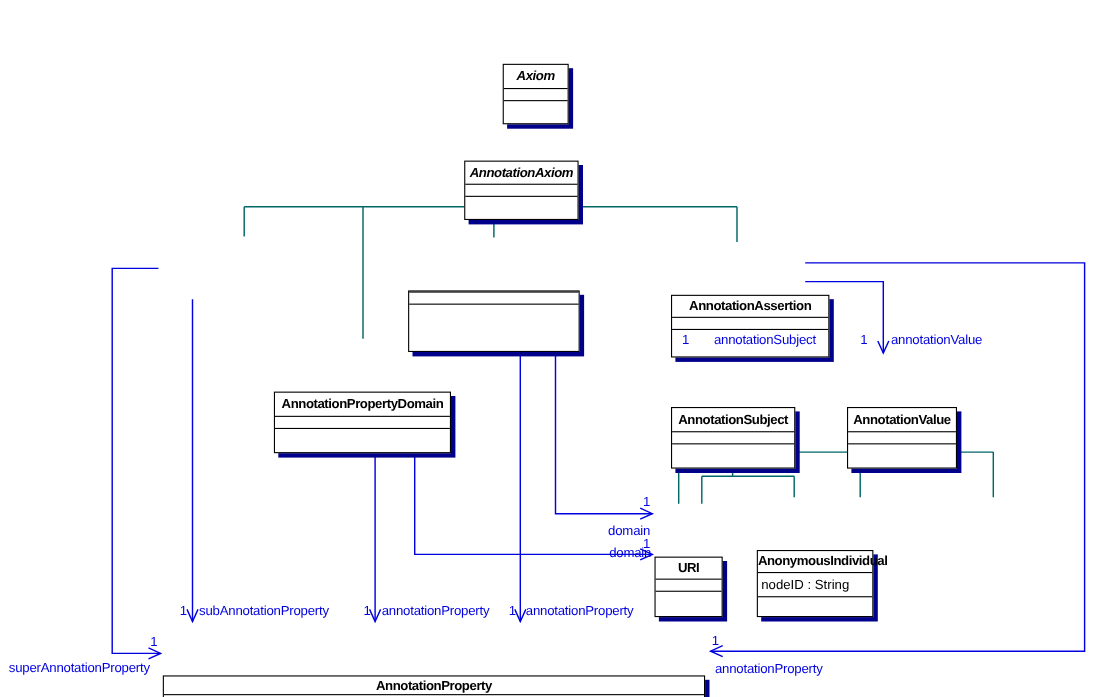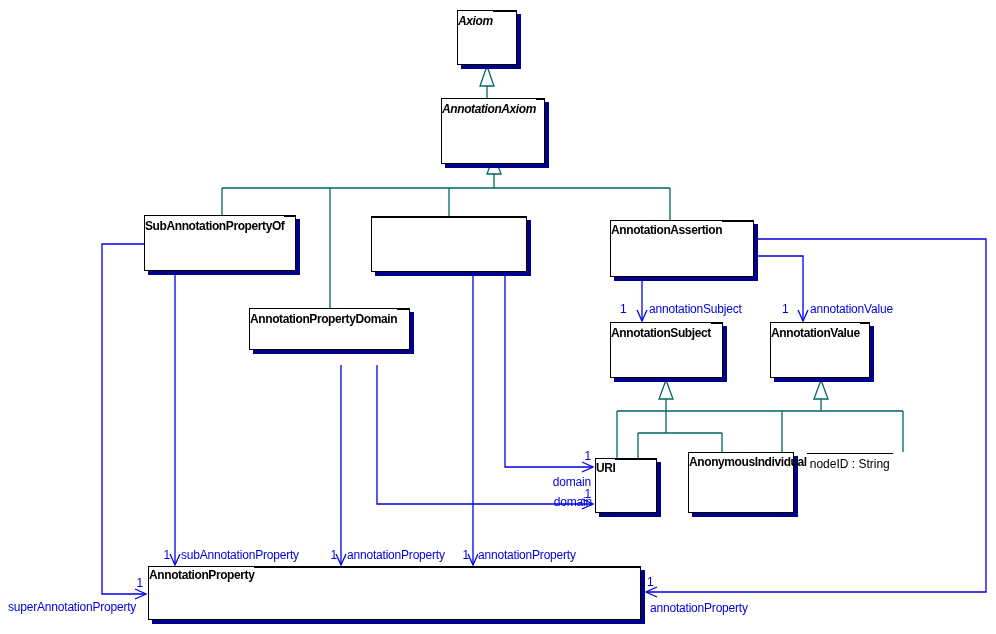--- a/index.html
+++ b/index.html
@@ -9,21 +9,21 @@
     --assoc:#0000e0;--gen:#006666;--shadow:#00008b;--border:#000000;--fill:#ffffff;
   }
   #wires{position:absolute;left:0;top:0;width:996px;height:634px;}
   #wires path{fill:none;stroke-width:1.3;}
   #wires .gen{stroke:var(--gen);}
   #wires .assoc{stroke:var(--assoc);}
   #wires .tri{fill:var(--fill);stroke:var(--gen);}
   .cls{
     position:absolute;box-sizing:border-box;background:var(--fill);
     border:1px solid var(--border);box-shadow:4px 4px 0 0 var(--shadow);
-    display:flex;flex-direction:row;
+    display:flex;flex-direction:column;margin-top:48px;
   }
   .cls .t{
     height:20px;line-height:20px;text-align:center;font-weight:bold;font-size:12px;
     letter-spacing:-0.4px;white-space:nowrap;overflow:visible;
   }
   .cls.abstract .t{font-style:italic;}
   .cls .a{border-top:1px solid var(--border);height:10px;font-size:12px;
     line-height:20px;padding:0 3px;white-space:nowrap;}
   .cls .a.has-text{height:21px;line-height:21px;}
   .cls .o{border-top:1px solid var(--border);flex:1;}
@@ -105,44 +105,39 @@
       <path class="assoc" d="M135 589 L146 594 L135 599"></path>
     </g>
   </svg>
 
   <div class="cls abstract" style="left:457px;top:10px;width:60px;height:55px">
     <div class="t" style="height:21px;line-height:21px">Axiom</div>
     <div class="a"></div>
     <div class="o"></div>
   </div>
 
-  <div class="cls abstract" style="left:441px;top:98px;width:104px;height:66px">
+  <div class="cls abstract" style="left:422px;top:98px;width:104px;height:54px">
     <div class="t">AnnotationAxiom</div>
     <div class="a"></div>
     <div class="o"></div>
   </div>
 
-  <div class="cls" style="left:144px;top:215px;width:152px;height:56px">
-    <div class="t" style="height:21px;line-height:21px">SubAnnotationPropertyOf</div>
-    <div class="a"></div>
-    <div class="o"></div>
-  </div>
 
   <div class="cls" style="left:371px;top:216px;width:156px;height:56px">
     <div class="a"></div>
     <div class="o"></div>
   </div>
 
   <div class="cls" style="left:610px;top:220px;width:144px;height:57px">
     <div class="t" style="height:19px;line-height:19px">AnnotationAssertion</div>
     <div class="a"></div>
     <div class="o"></div>
   </div>
 
-  <div class="cls" style="left:249px;top:308px;width:161px;height:42px">
+  <div class="cls" style="left:249px;top:308px;width:161px;height:56px">
     <div class="t" style="height:21px;line-height:21px">AnnotationPropertyDomain</div>
     <div class="a"></div>
     <div class="o"></div>
   </div>
 
   <div class="cls" style="left:610px;top:322px;width:113px;height:56px">
     <div class="t" style="height:21px;line-height:21px">AnnotationSubject</div>
     <div class="a"></div>
     <div class="o"></div>
   </div>

